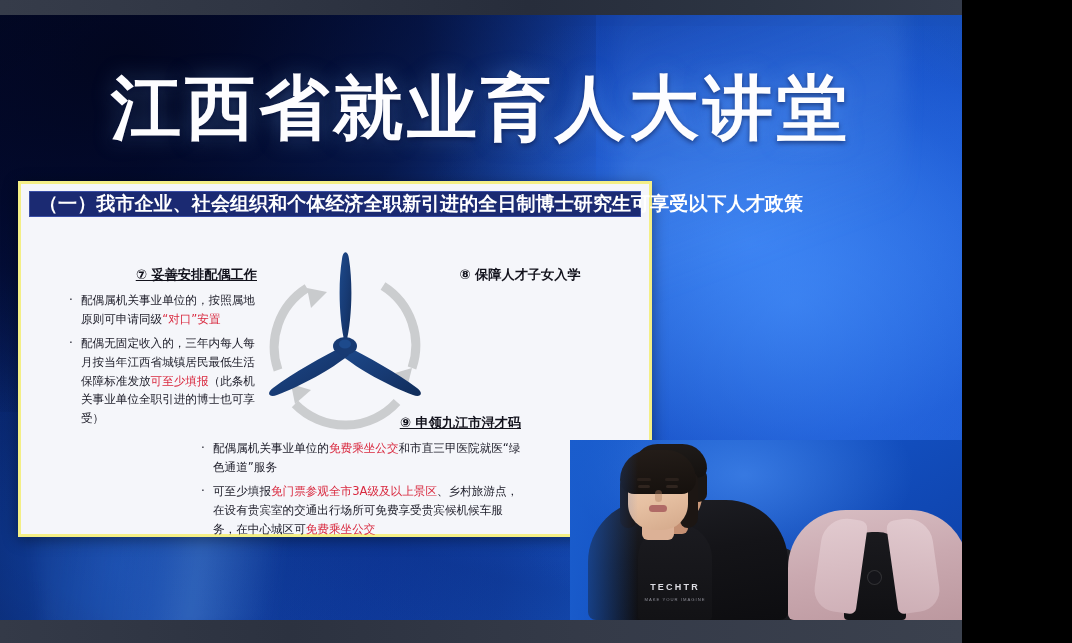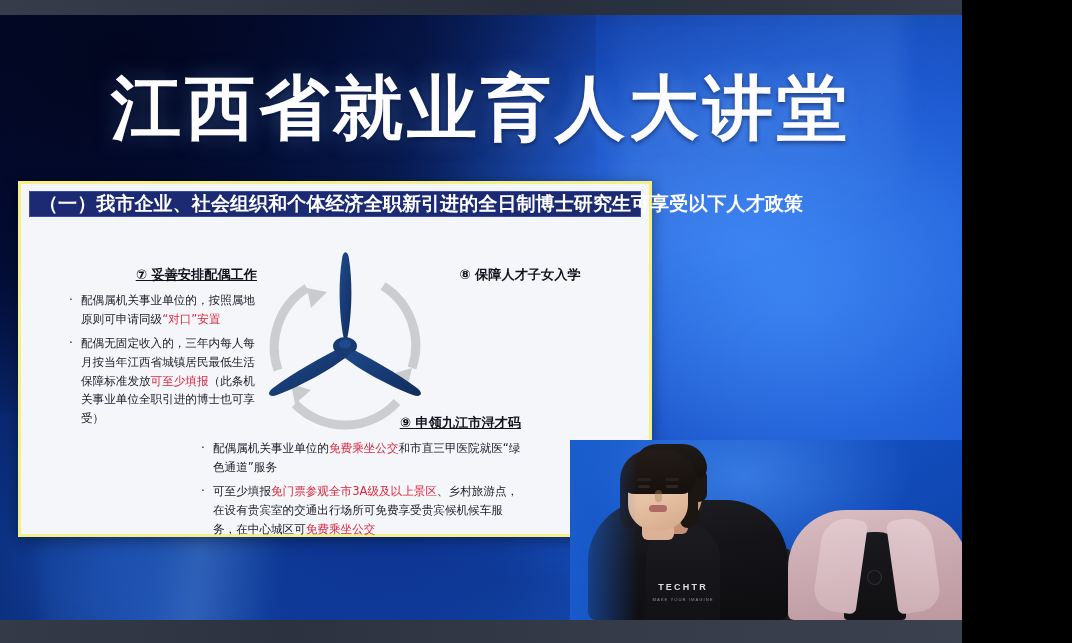--- a/index.html
+++ b/index.html
@@ -128,21 +128,21 @@
   }
   .person { position:absolute; bottom:0; }
 
   
   .m-body {
     left:18px; bottom:0; width:200px; height:120px;
     background:linear-gradient(170deg,#1f2026 0%,#141418 45%,#0d0d10 100%);
     border-radius:62px 62px 8px 8px;
   }
   .m-shirt {
-    position:absolute; left:58px; bottom:0; width:74px; height:96px;
+    position:absolute; left:50px; bottom:0; width:74px; height:96px;
     background:linear-gradient(180deg,#1b1b20 0%,#121215 100%);
     border-radius:34px 34px 4px 4px;
   }
   .m-logo {
     position:absolute; left:0; right:0; bottom:28px; text-align:center;
     color:#dcdce2; font-size:9px; font-weight:bold; letter-spacing:2.2px;
     font-family:"Liberation Sans",sans-serif;
   }
   .m-logo-sub {
     position:absolute; left:0; right:0; bottom:18px; text-align:center;

